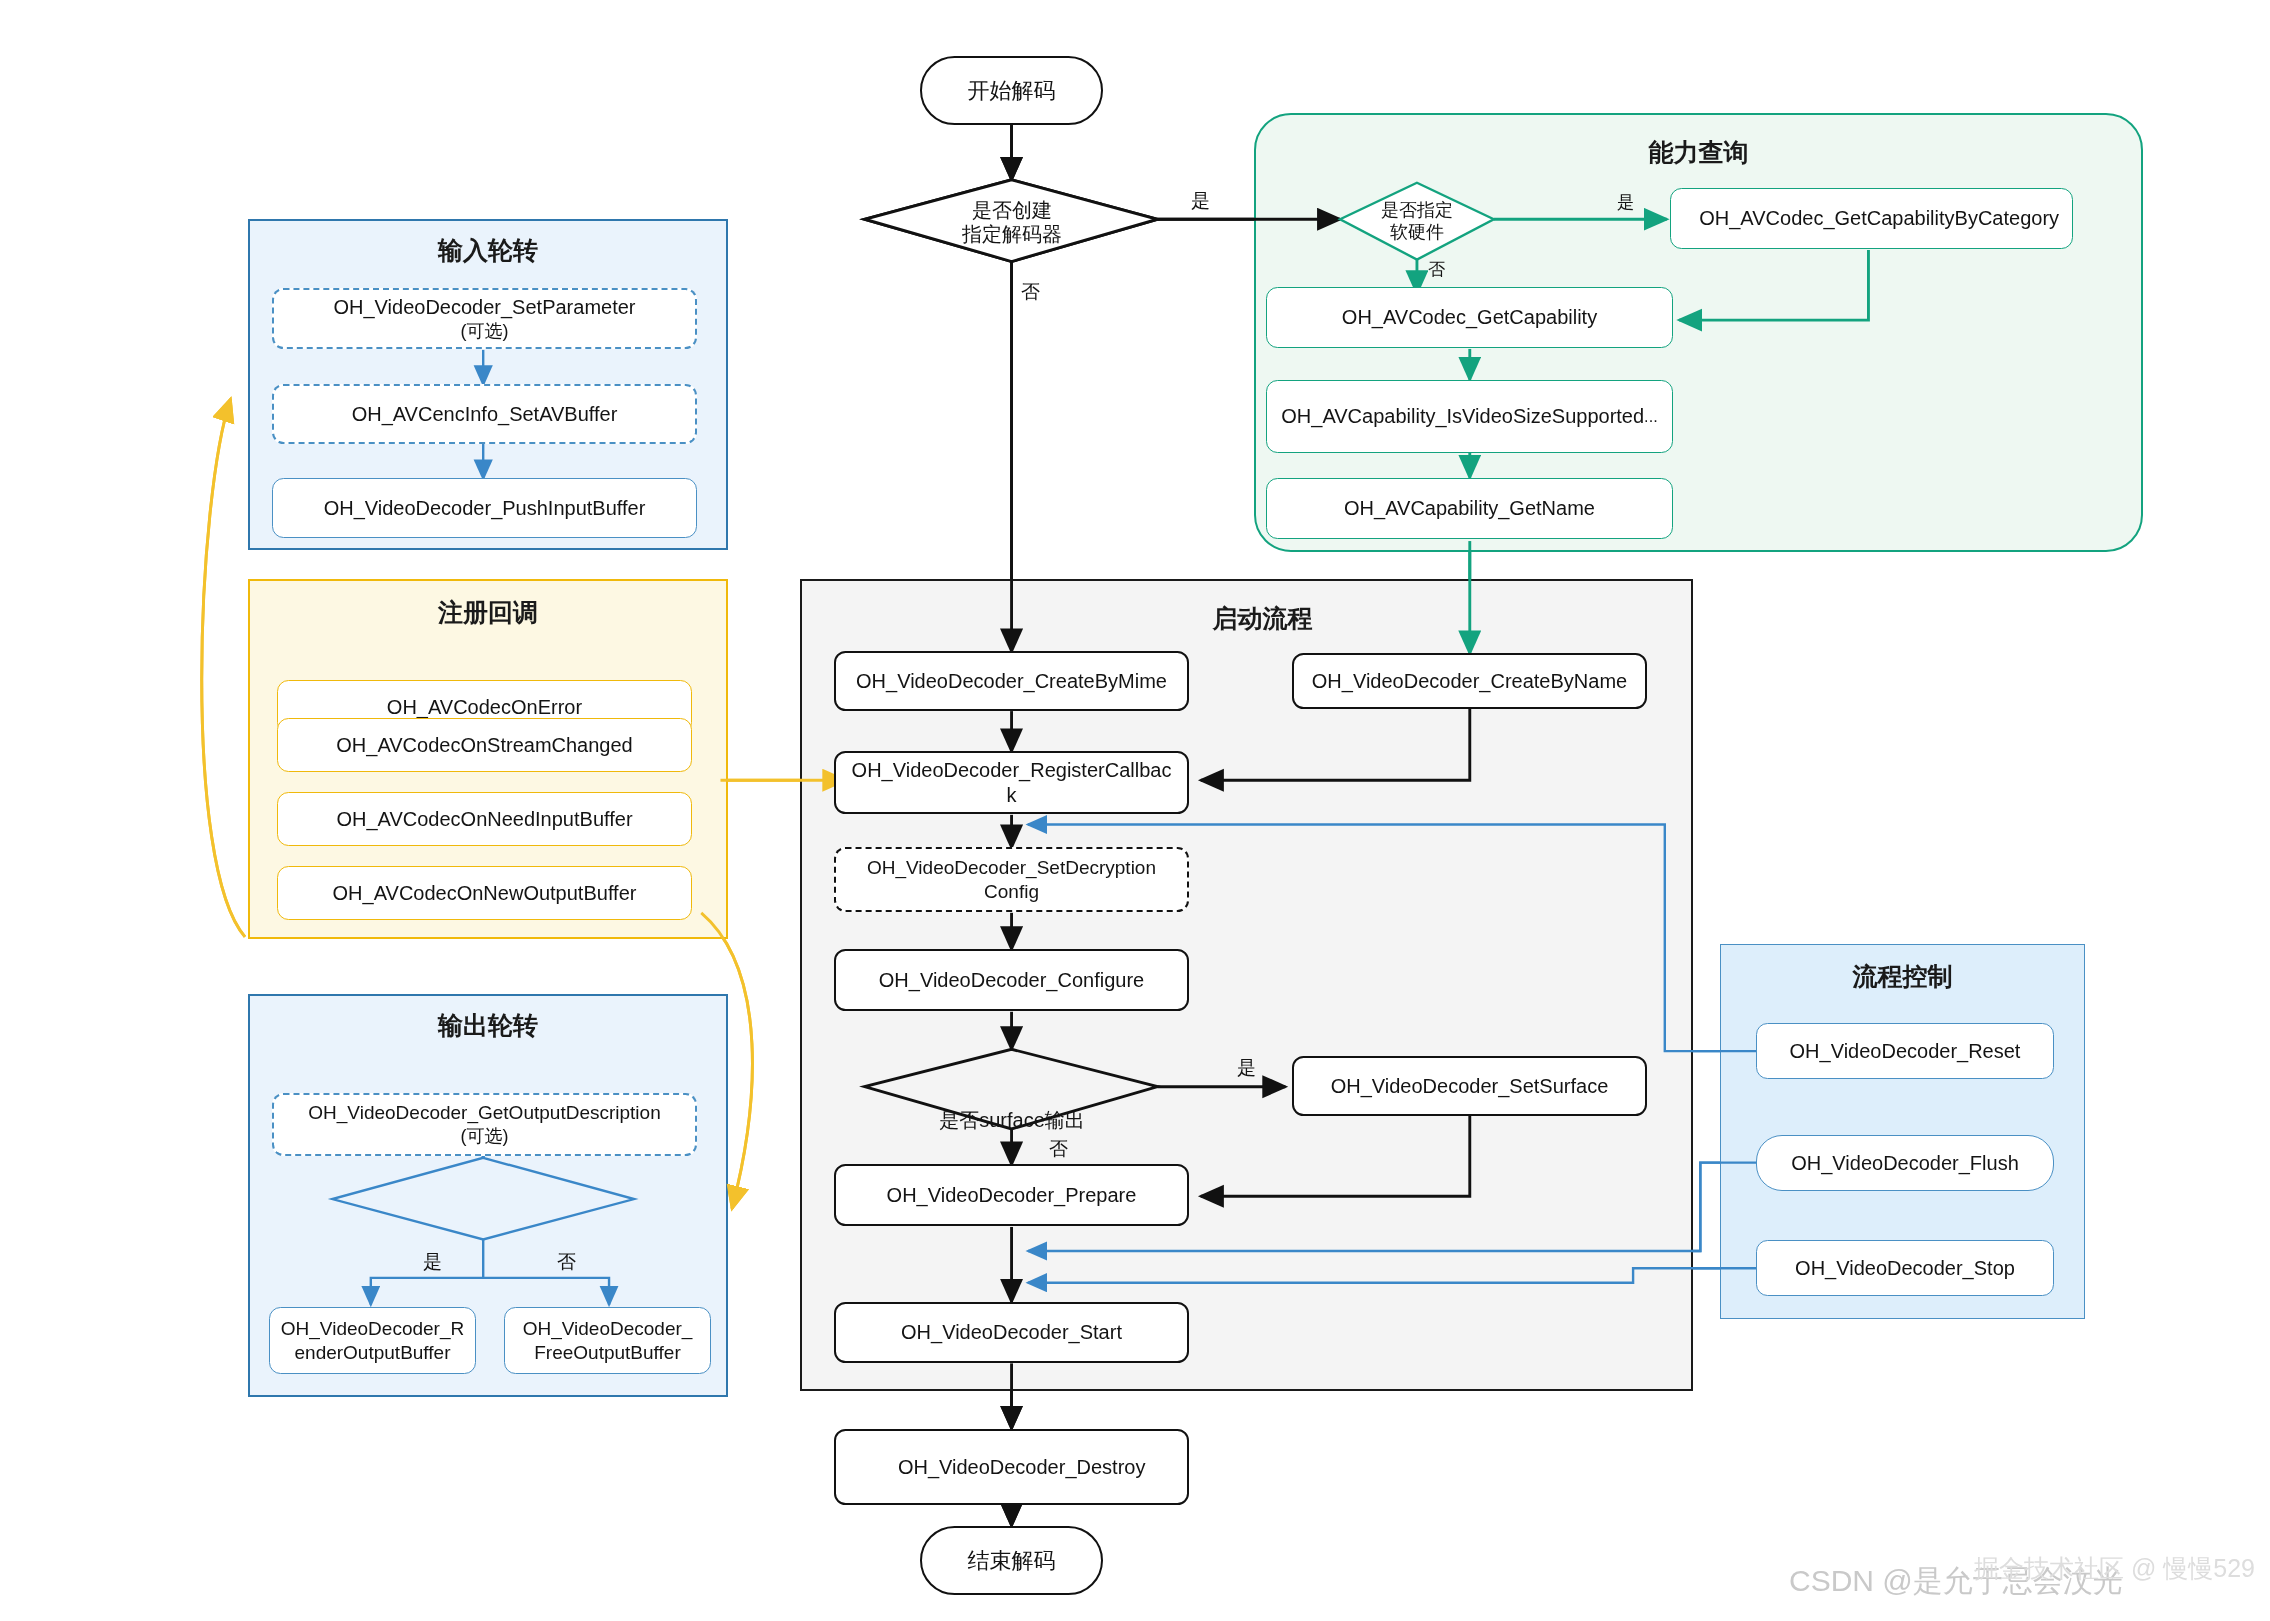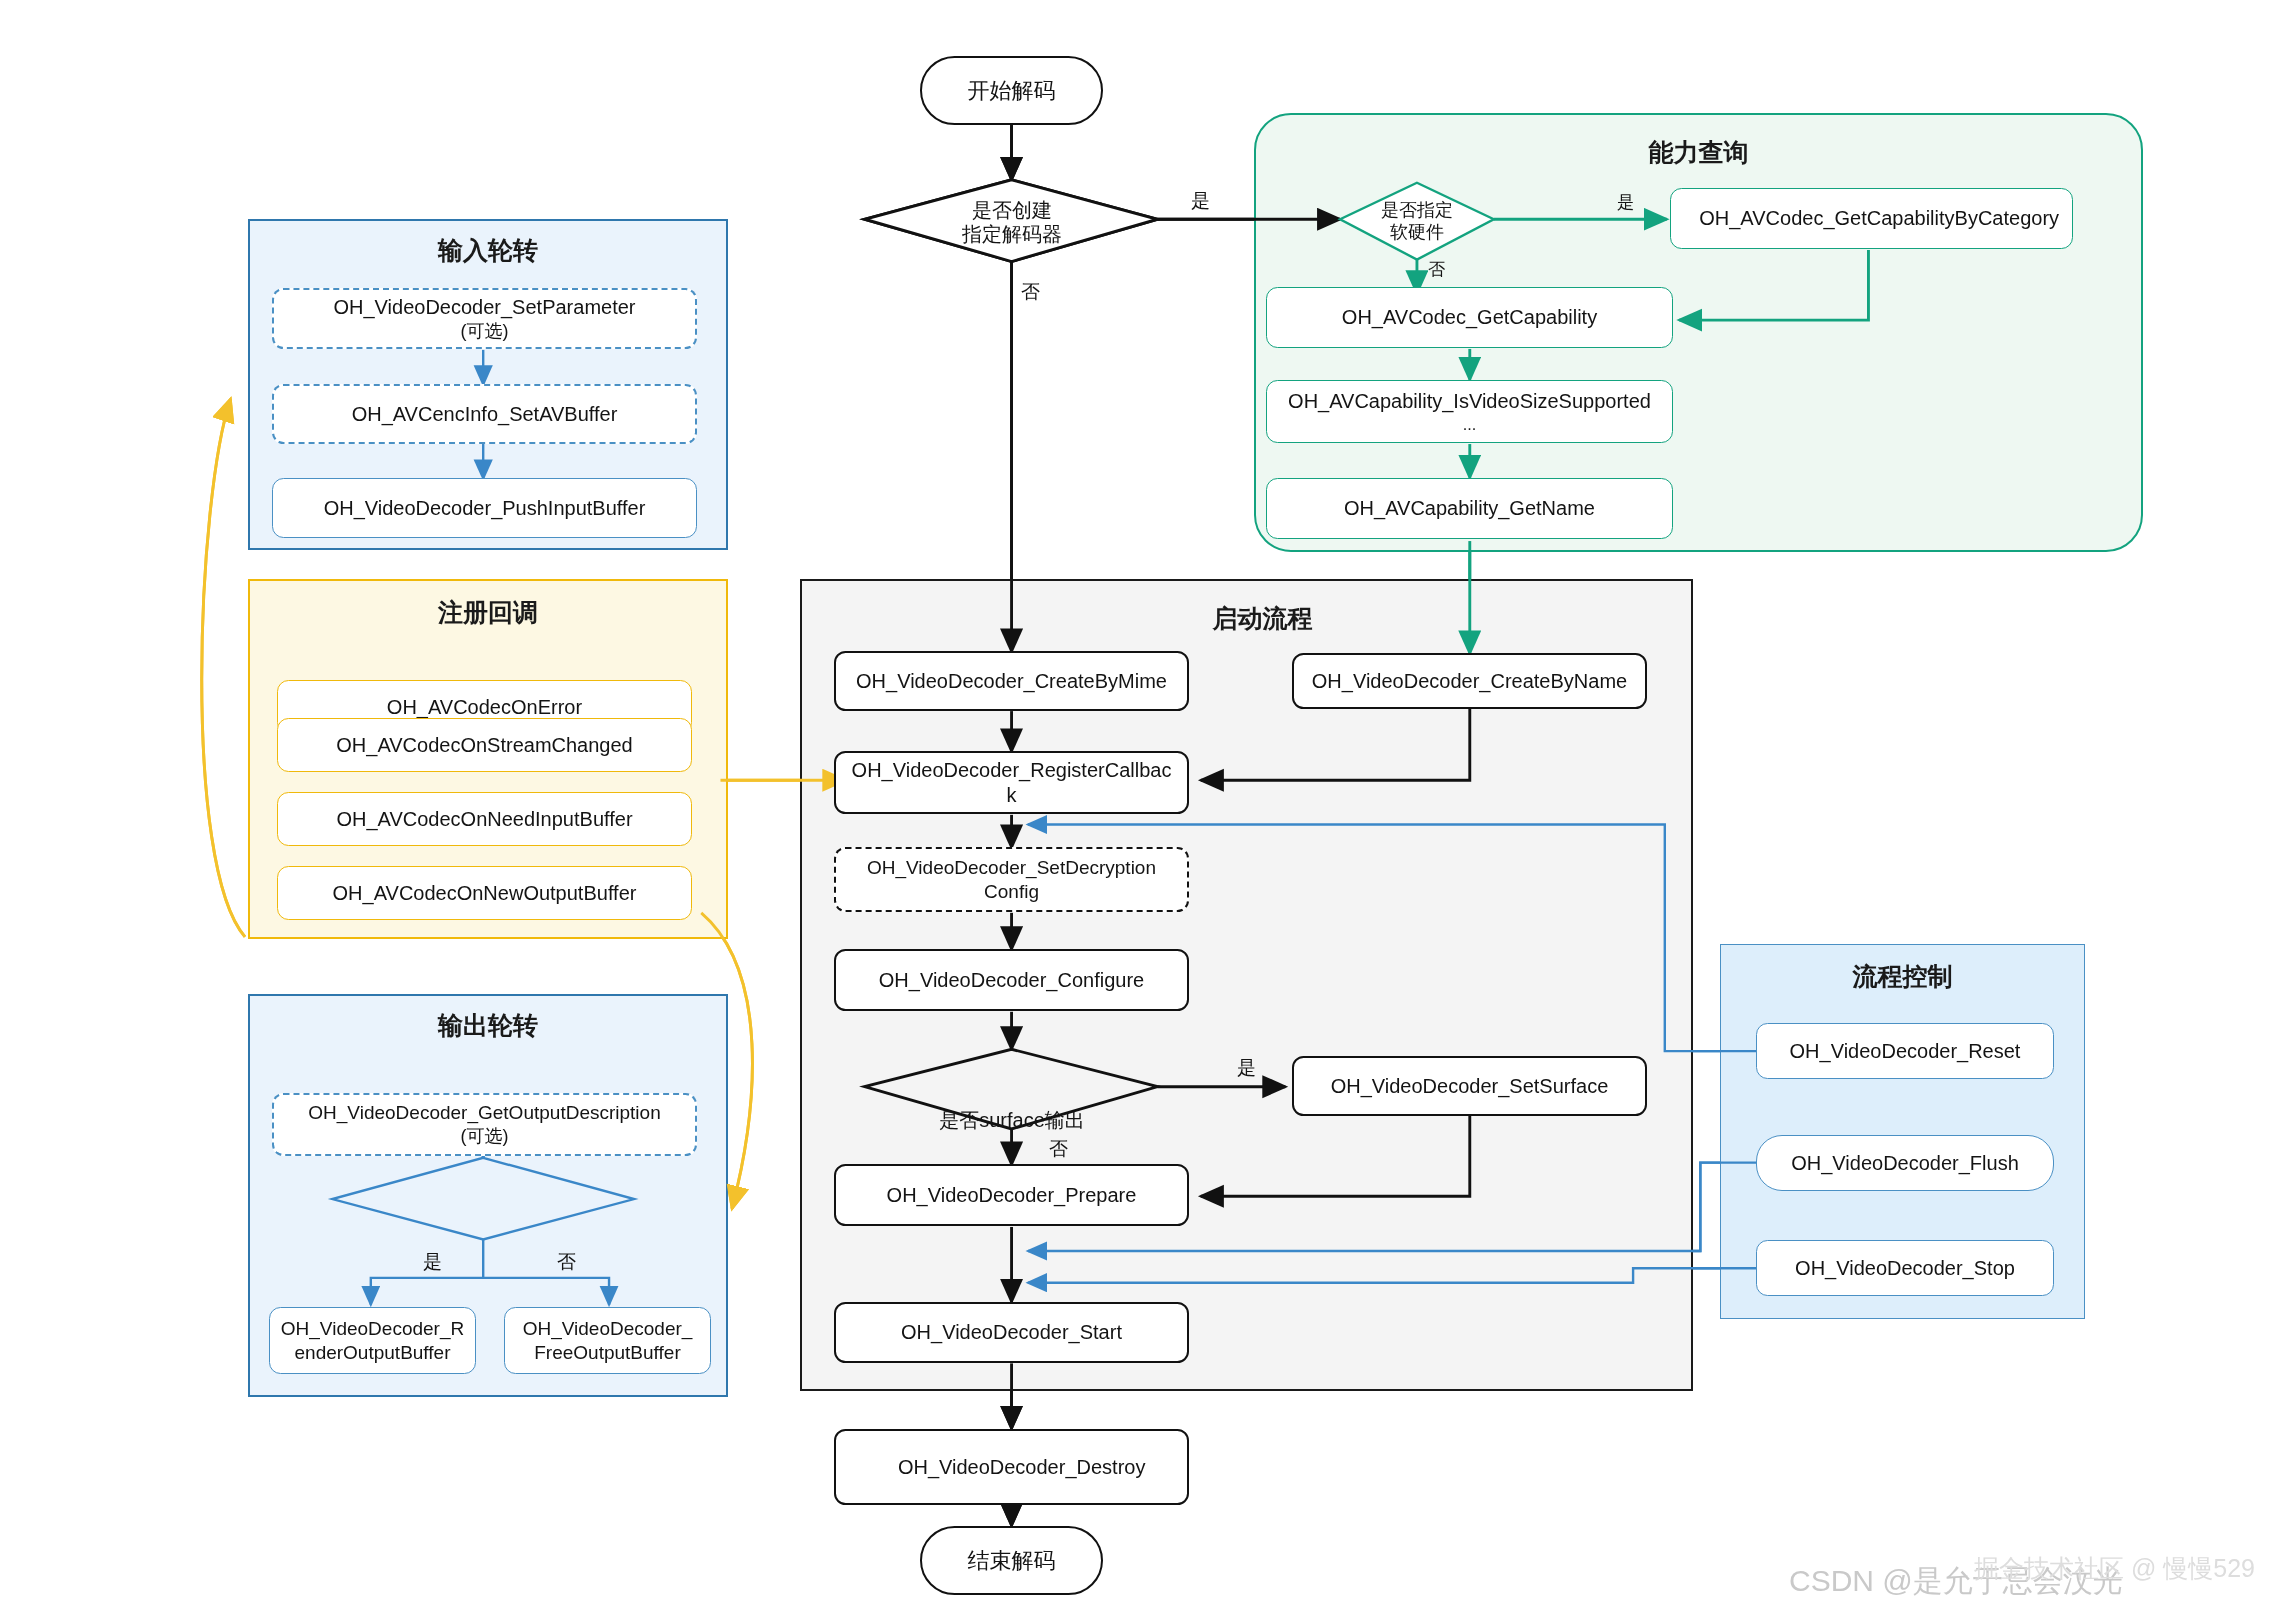--- a/index.html
+++ b/index.html
@@ -211,21 +211,21 @@
       <div style="font-size:18px;">软硬件</div>
     </div>
   </div>
   <div class="edgelabel" style="left:1617px;top:190px;font-size:17.3px;">是</div>
   <div class="edgelabel" style="left:1428px;top:257px;font-size:17.3px;">否</div>
 
   <div class="node n-green" style="left:1670px;top:188px;width:403px;height:61px;padding-left:23px;">OH_AVCodec_GetCapabilityByCategory</div>
 
   <div class="node n-green" style="left:1266px;top:287px;width:407px;height:61px;">OH_AVCodec_GetCapability</div>
 
-  <div class="node n-green" style="left:1266px;top:380px;width:407px;height:63px;flex-direction:column;">
+  <div class="node n-green" style="left:1266px;top:380px;width:407px;height:73px;">
     <div>OH_AVCapability_IsVideoSizeSupported</div>
     <div style="font-size:16.3px;">...</div>
   </div>
 
   <div class="node n-green" style="left:1266px;top:478px;width:407px;height:61px;">OH_AVCapability_GetName</div>
 
   <div class="node n-dash-blue" style="left:272px;top:288px;width:425px;height:61px;flex-direction:column;">
     <div>OH_VideoDecoder_SetParameter</div>
     <div style="font-size:18px;">(可选)</div>
   </div>

